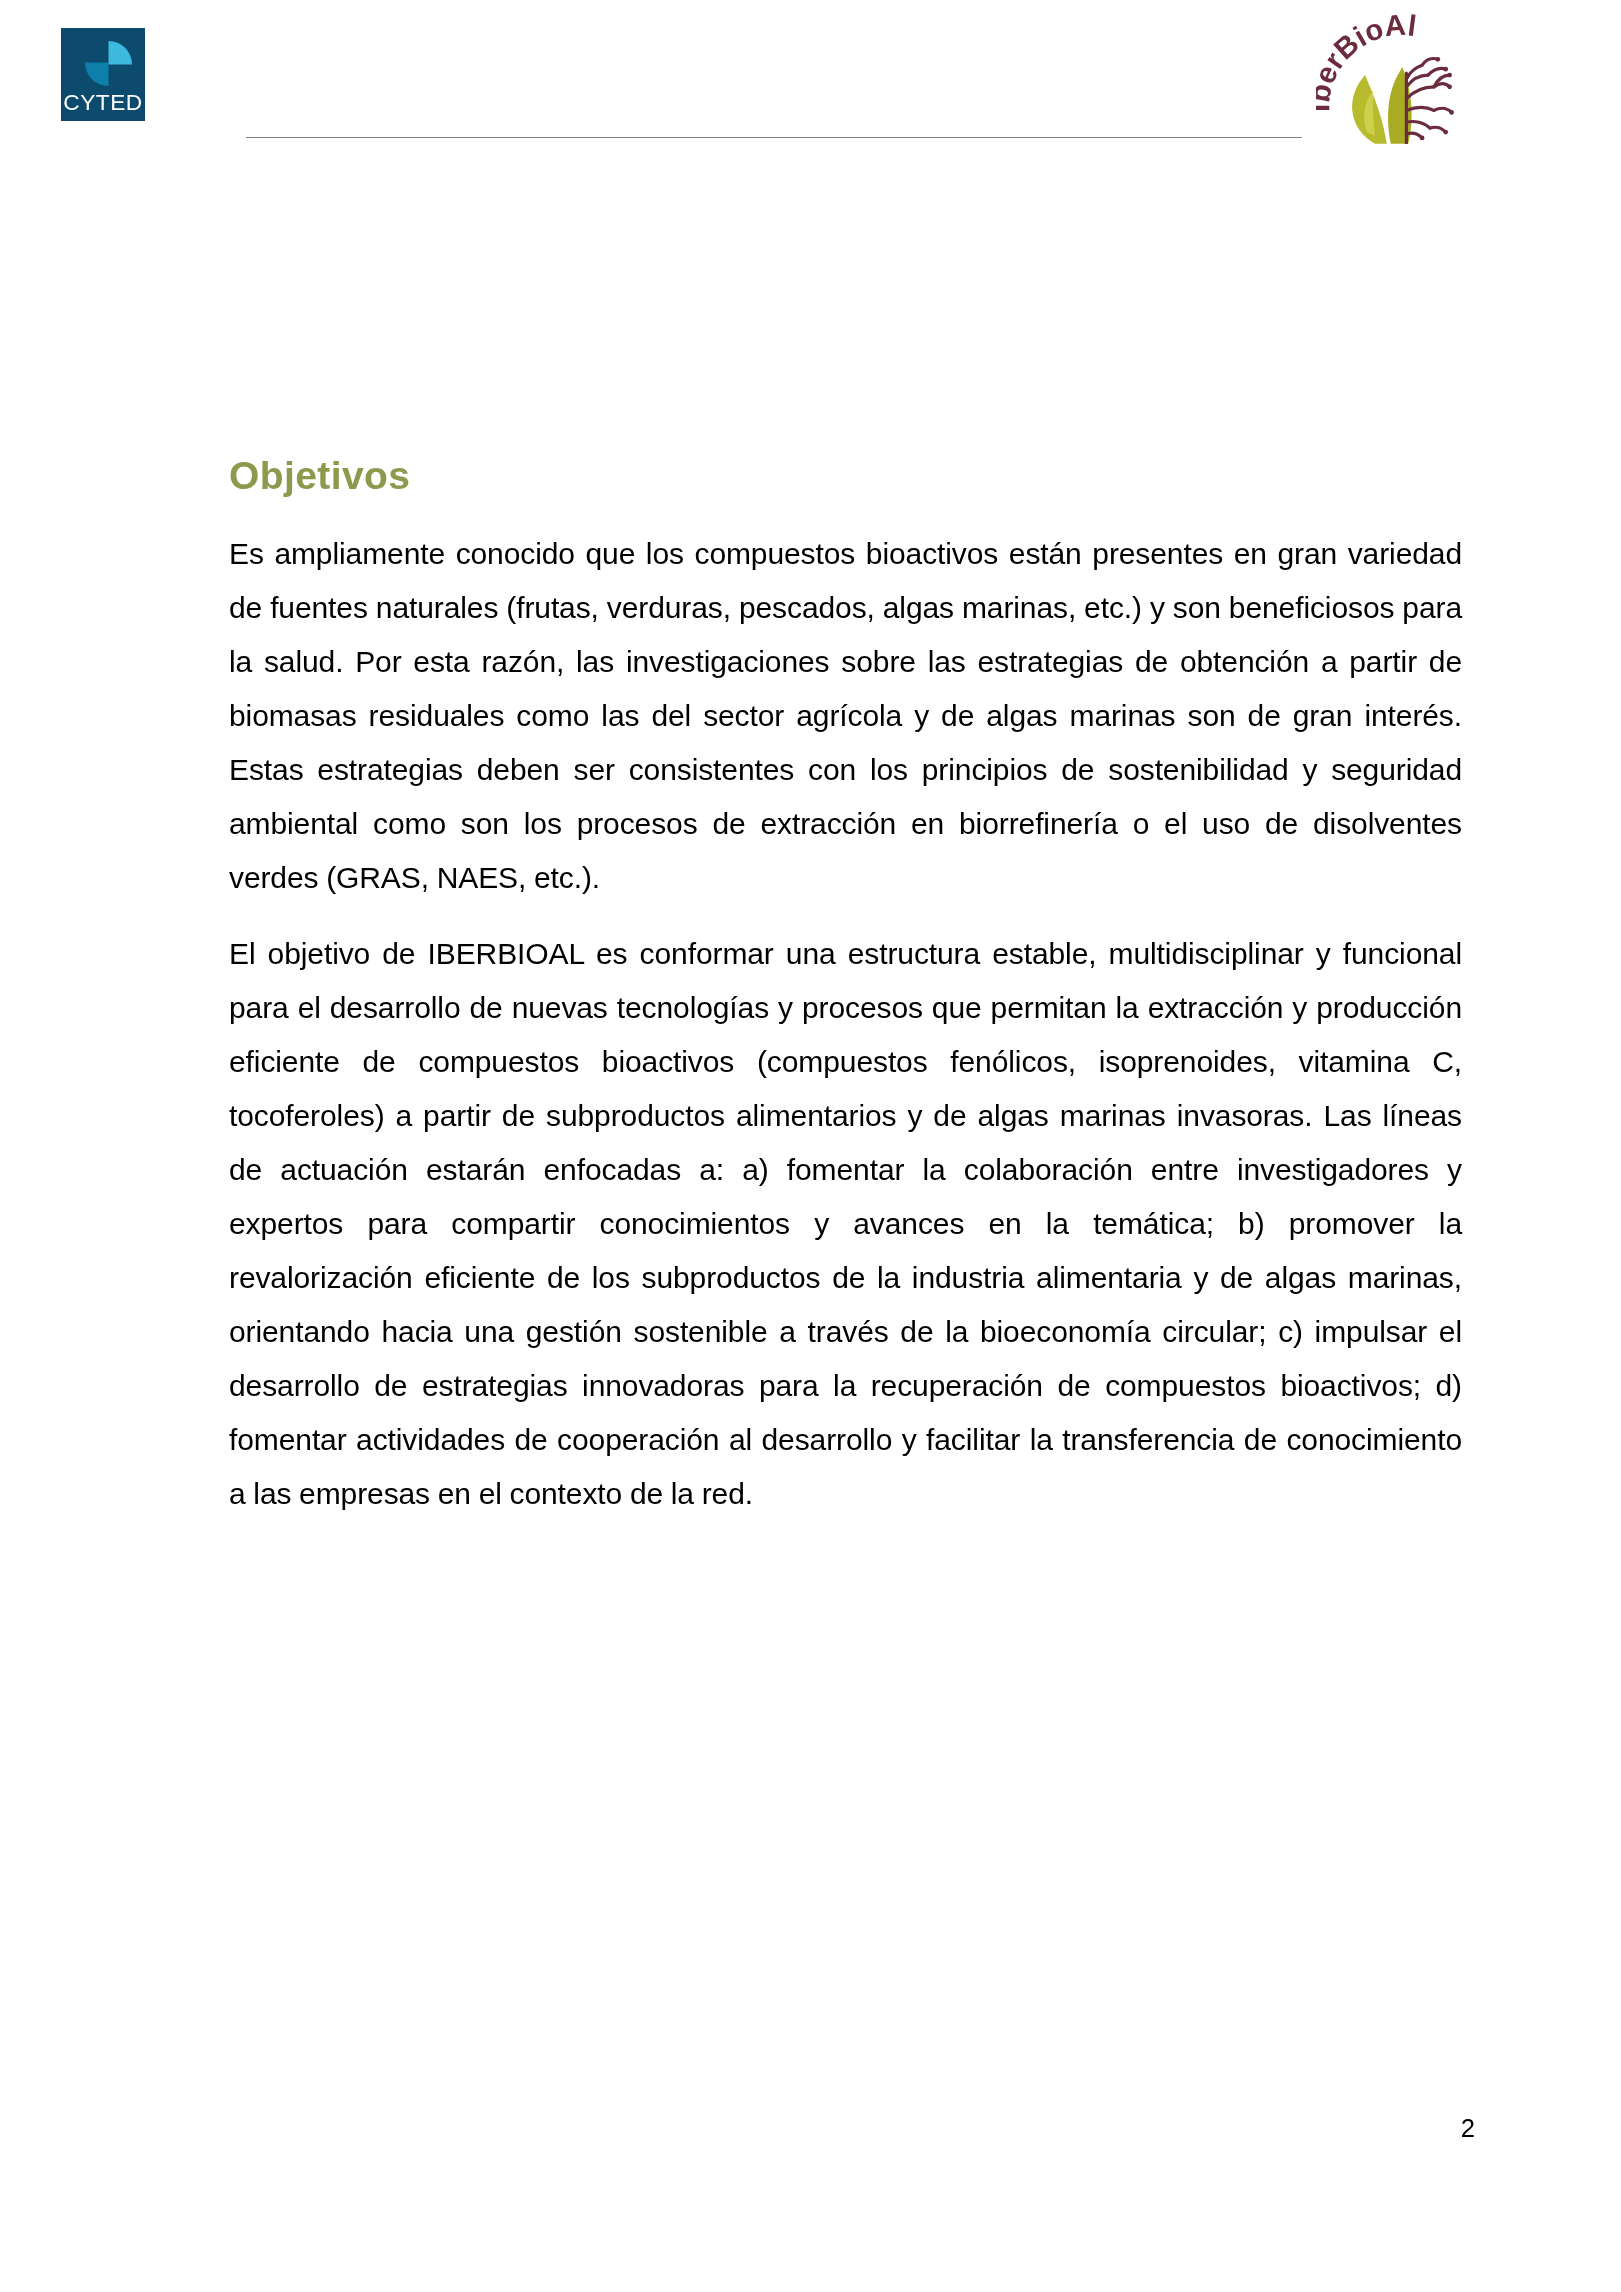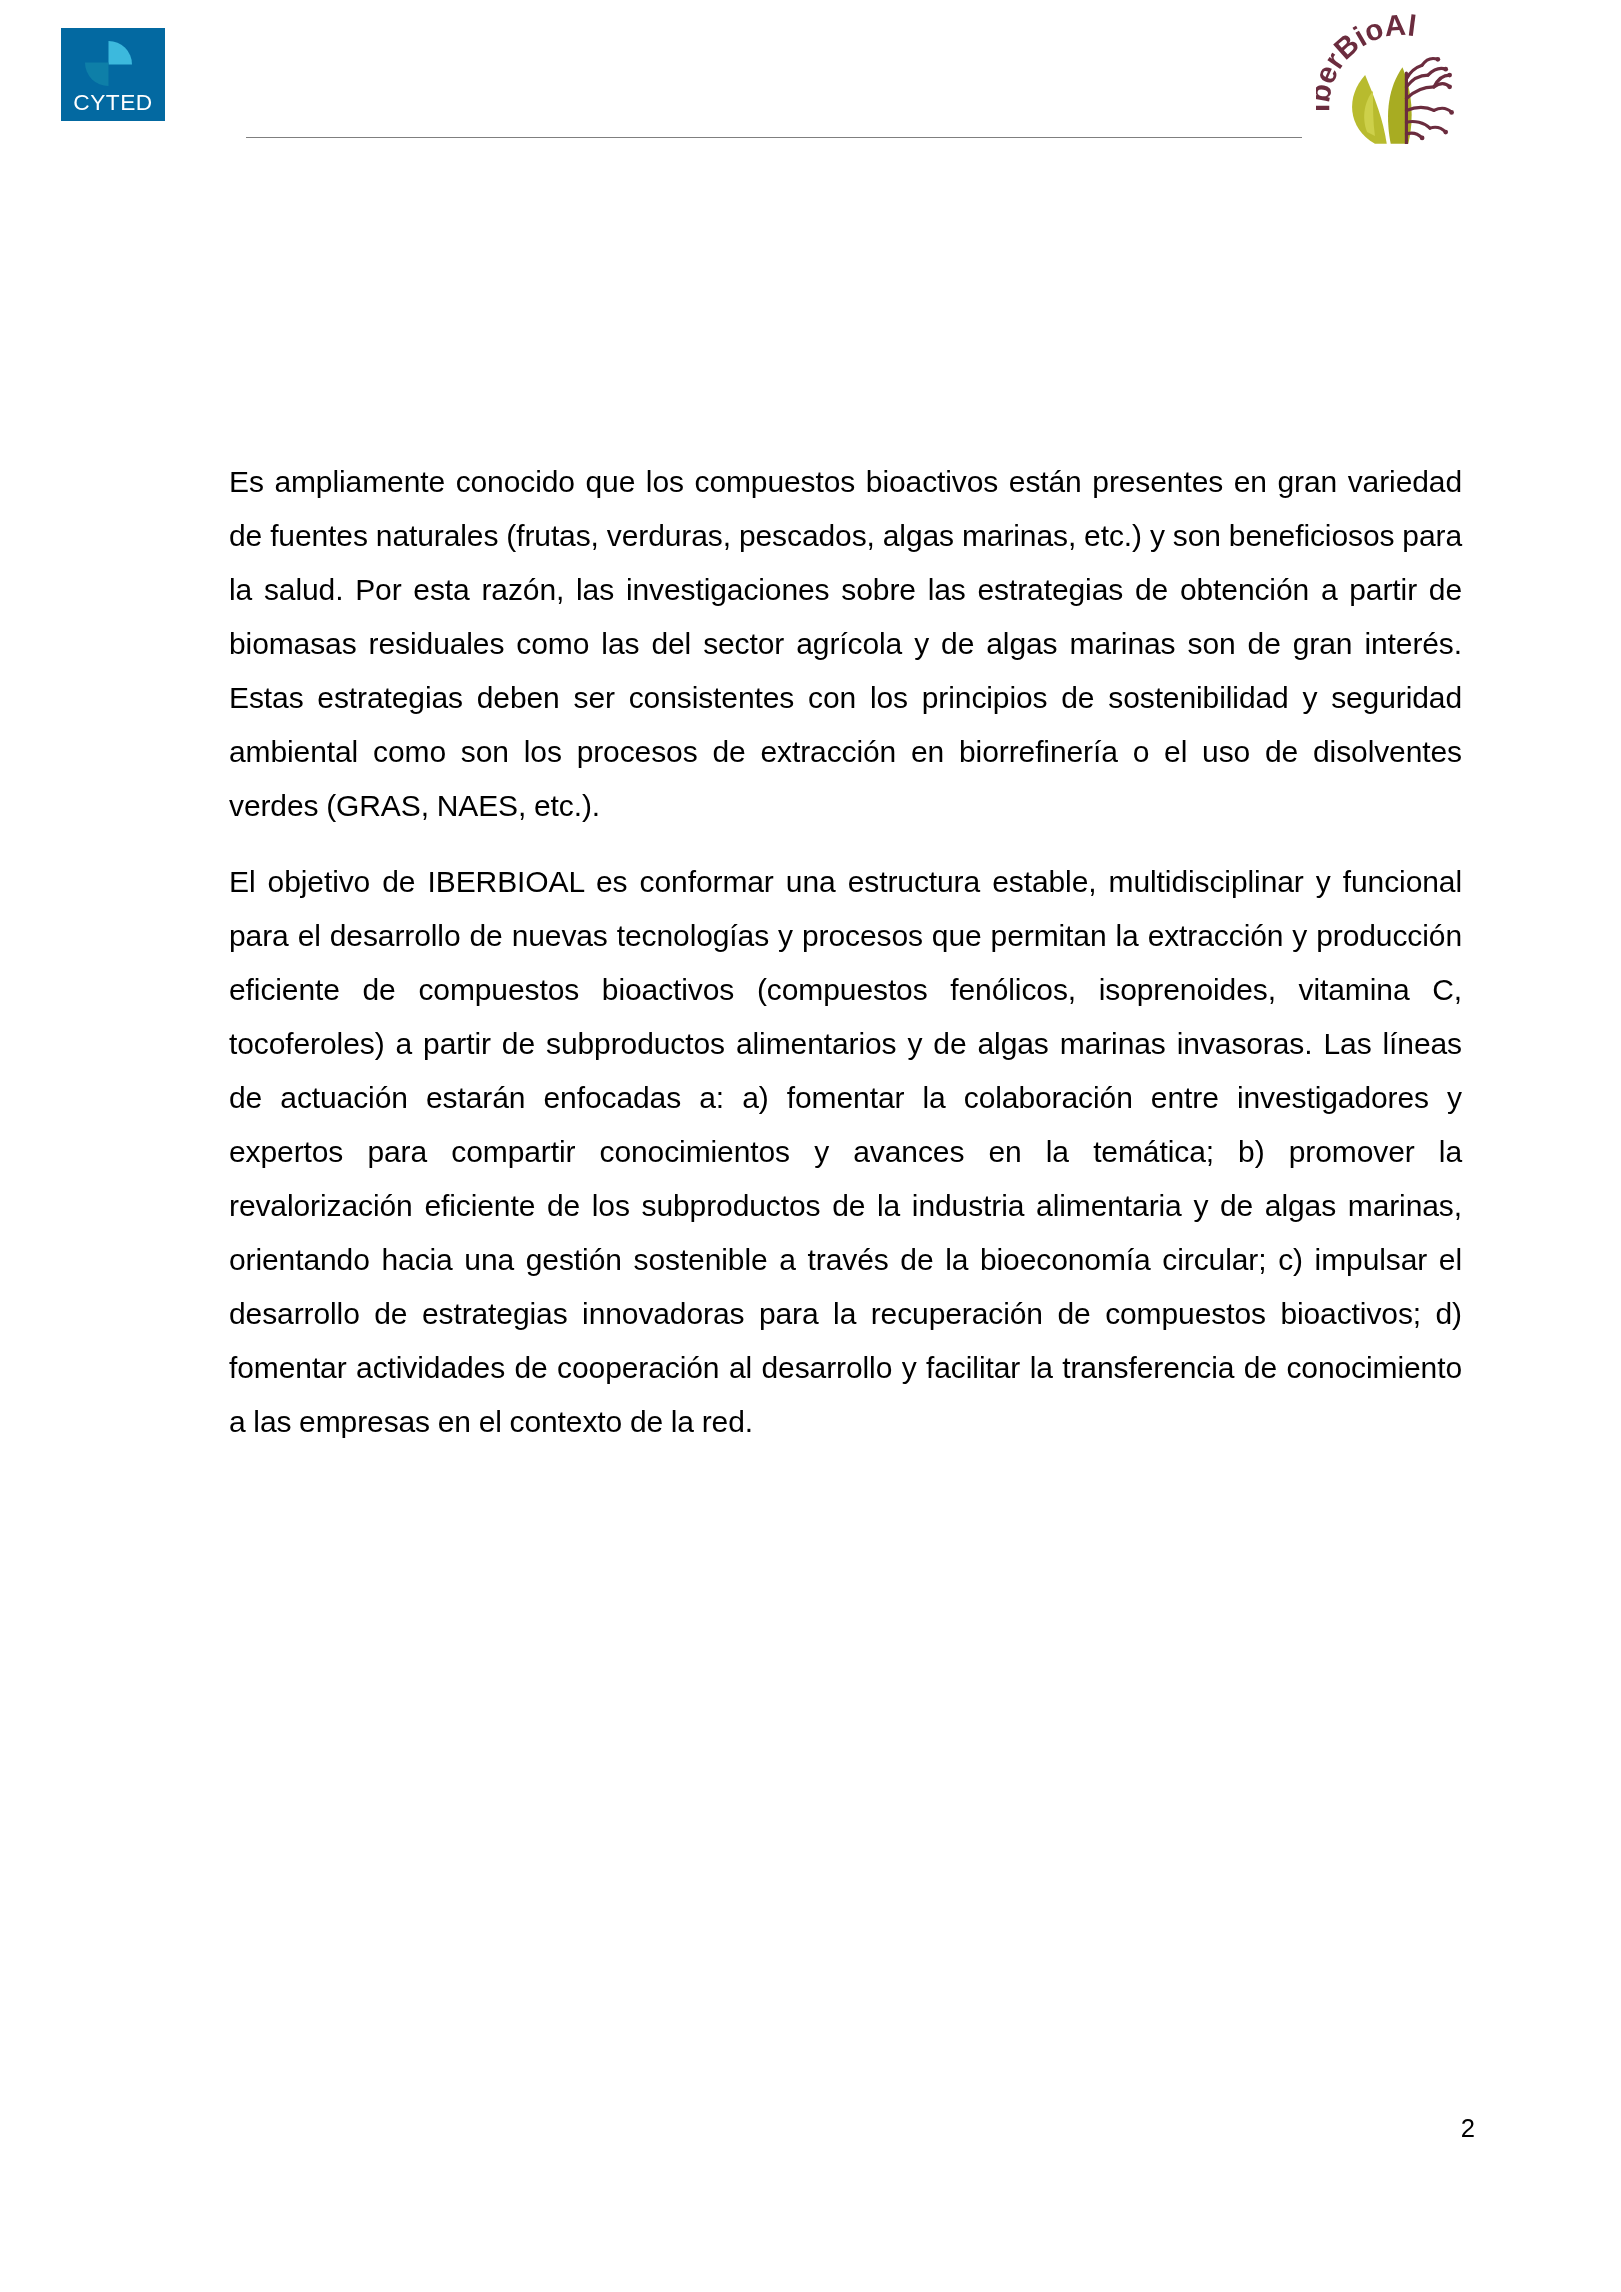--- a/index.html
+++ b/index.html
@@ -26,23 +26,22 @@
     height: 187px;
   }
 
   
   .cyted-logo {
     position: absolute;
     left: 61px;
     top: 27.6px;
     width: 84px;
     height: 93px;
-    background: #0369a1;
+    background: #0c4a6e;
     display: block;
-    padding-left: 20px;
   }
   .cyted-mark {
     position: absolute;
     left: 21.7px;
     top: 11.8px;
     width: 51px;
     height: 49px;
   }
   .cyted-wordmark {
     position: absolute;
@@ -178,20 +177,21 @@
 
       <text font-family="'Liberation Sans', sans-serif" font-size="30" font-weight="bold" fill="#6b2c3e">
         <textPath href="#arcPath" startOffset="2%">IberBioAl</textPath>
       </text>
     </svg>
 
   </div>
 
   <div class="content">
 
+    <h1 class="section-title">Objetivos</h1>
 
     <p class="para">Es ampliamente conocido que los compuestos bioactivos están presentes en gran variedad de fuentes naturales (frutas, verduras, pescados, algas marinas, etc.) y son beneficiosos para la salud. Por esta razón, las investigaciones sobre las estrategias de obtención a partir de biomasas residuales como las del sector agrícola y de algas marinas son de gran interés. Estas estrategias deben ser consistentes con los principios de sostenibilidad y seguridad ambiental como son los procesos de extracción en biorrefinería o el uso de disolventes verdes (GRAS, NAES, etc.).</p>
 
     <p class="para">El objetivo de IBERBIOAL es conformar una estructura estable, multidisciplinar y funcional para el desarrollo de nuevas tecnologías y procesos que permitan la extracción y producción eficiente de compuestos bioactivos (compuestos fenólicos, isoprenoides, vitamina C, tocoferoles) a partir de subproductos alimentarios y de algas marinas invasoras. Las líneas de actuación estarán enfocadas a: a) fomentar la colaboración entre investigadores y expertos para compartir conocimientos y avances en la temática; b) promover la revalorización eficiente de los subproductos de la industria alimentaria y de algas marinas, orientando hacia una gestión sostenible a través de la bioeconomía circular; c) impulsar el desarrollo de estrategias innovadoras para la recuperación de compuestos bioactivos; d) fomentar actividades de cooperación al desarrollo y facilitar la transferencia de conocimiento a las empresas en el contexto de la red.</p>
 
   </div>
 
   <div class="page-number">2</div>
 
 </div>

